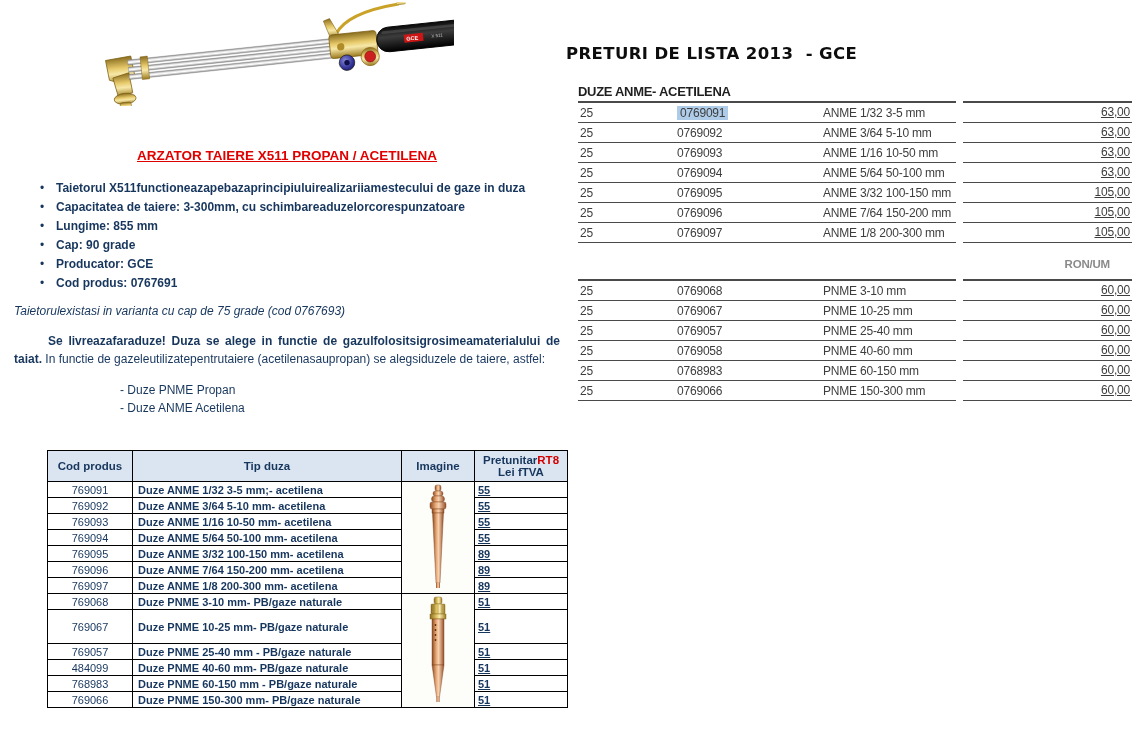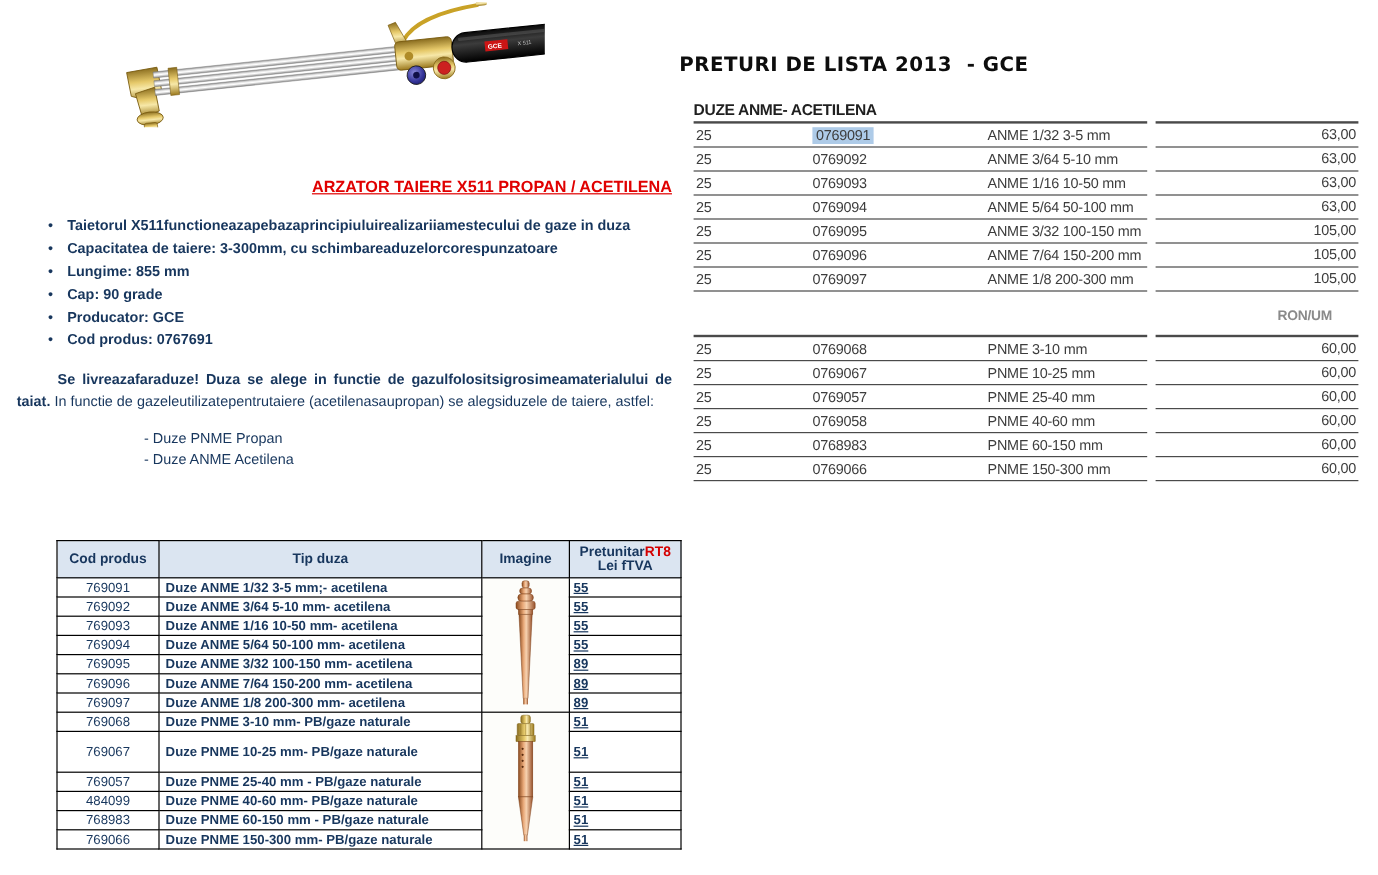--- a/index.html
+++ b/index.html
@@ -18,32 +18,32 @@
   
   .right-col{position:absolute;left:578px;top:84px;width:554px;color:#3d3d3d;}
   .rtitle{font-size:13px;font-weight:bold;color:#1f1f1f;letter-spacing:-0.3px;}
   .rhead{display:flex;}
   .rhead .rl,.rhead .rr{border-bottom:2px solid #4a4a4a;padding-bottom:2px;}
   .rl{flex:0 0 378px;}
   .rg{width:7px;}
   .rr{flex:1;}
   .rrow{display:flex;font-size:12px;letter-spacing:-0.2px;}
   .rrow .rl{display:flex;align-items:center;height:19px;border-bottom:1.5px solid #4a4a4a;}
-  .rrow .rr{text-align:right;height:19px;line-height:19px;border-bottom:1.5px solid #4a4a4a;padding-right:2px;}
+  .rrow .rr{text-align:right;height:19px;line-height:19px;border-bottom:1.5px solid #4a4a4a;padding-right:2px;text-decoration:underline;}
   .q{width:97px;padding-left:2px;}
   .c{width:146px;}
   .d{flex:1;}
   .hl{background:#aecbe8;padding:0 3px;}
   .currency{
     margin-top:15px;margin-bottom:7px;text-align:right;padding-right:22px;
     color:#8a8a8a;font-size:11.5px;font-weight:bold;letter-spacing:-0.2px;
   }
   
   .left-col{position:absolute;left:14px;top:148px;width:546px;color:#17365d;}
-  .red-title{text-align:right;font-size:13.5px;font-weight:bold;color:#e00000;text-decoration:underline;}
+  .red-title{text-align:center;font-size:13.5px;font-weight:bold;color:#e00000;text-decoration:underline;}
   .bullets{margin-top:16px;font-weight:bold;font-size:12px;}
   .bullet{display:flex;line-height:19px;}
   .dot{width:16px;margin-left:26px;font-weight:normal;}
   .note{margin-top:11px;font-style:italic;font-size:12px;}
   .para{margin-top:15px;font-size:12px;line-height:17.5px;text-align:justify;text-indent:34px;}
   .para b{font-weight:bold;}
   .duze{margin-top:13px;margin-left:106px;font-size:12px;line-height:18px;}
   
   .ptable{
     position:absolute;left:47px;top:450px;border-collapse:collapse;
@@ -304,20 +304,21 @@
       </div>
       <div class="bullet">
         <span class="dot">•</span>
         <span>Producator: GCE</span>
       </div>
       <div class="bullet">
         <span class="dot">•</span>
         <span>Cod produs: 0767691</span>
       </div>
     </div>
+  <div class="note">Taietorulexistasi in varianta cu cap de 75 grade (cod 0767693)</div>
   <div class="para"><b>Se livreazafaraduze! Duza se alege in functie de gazulfolositsigrosimeamaterialului de taiat.</b><span> In functie de gazeleutilizatepentrutaiere (acetilenasaupropan) se alegsiduzele de taiere, astfel:</span></div>
   <div class="duze" id="duze-options">
       <div>- Duze PNME Propan</div>
       <div>- Duze ANME Acetilena</div>
     </div>
 </div>
 
 <table class="ptable">
   <thead>
     <tr>

